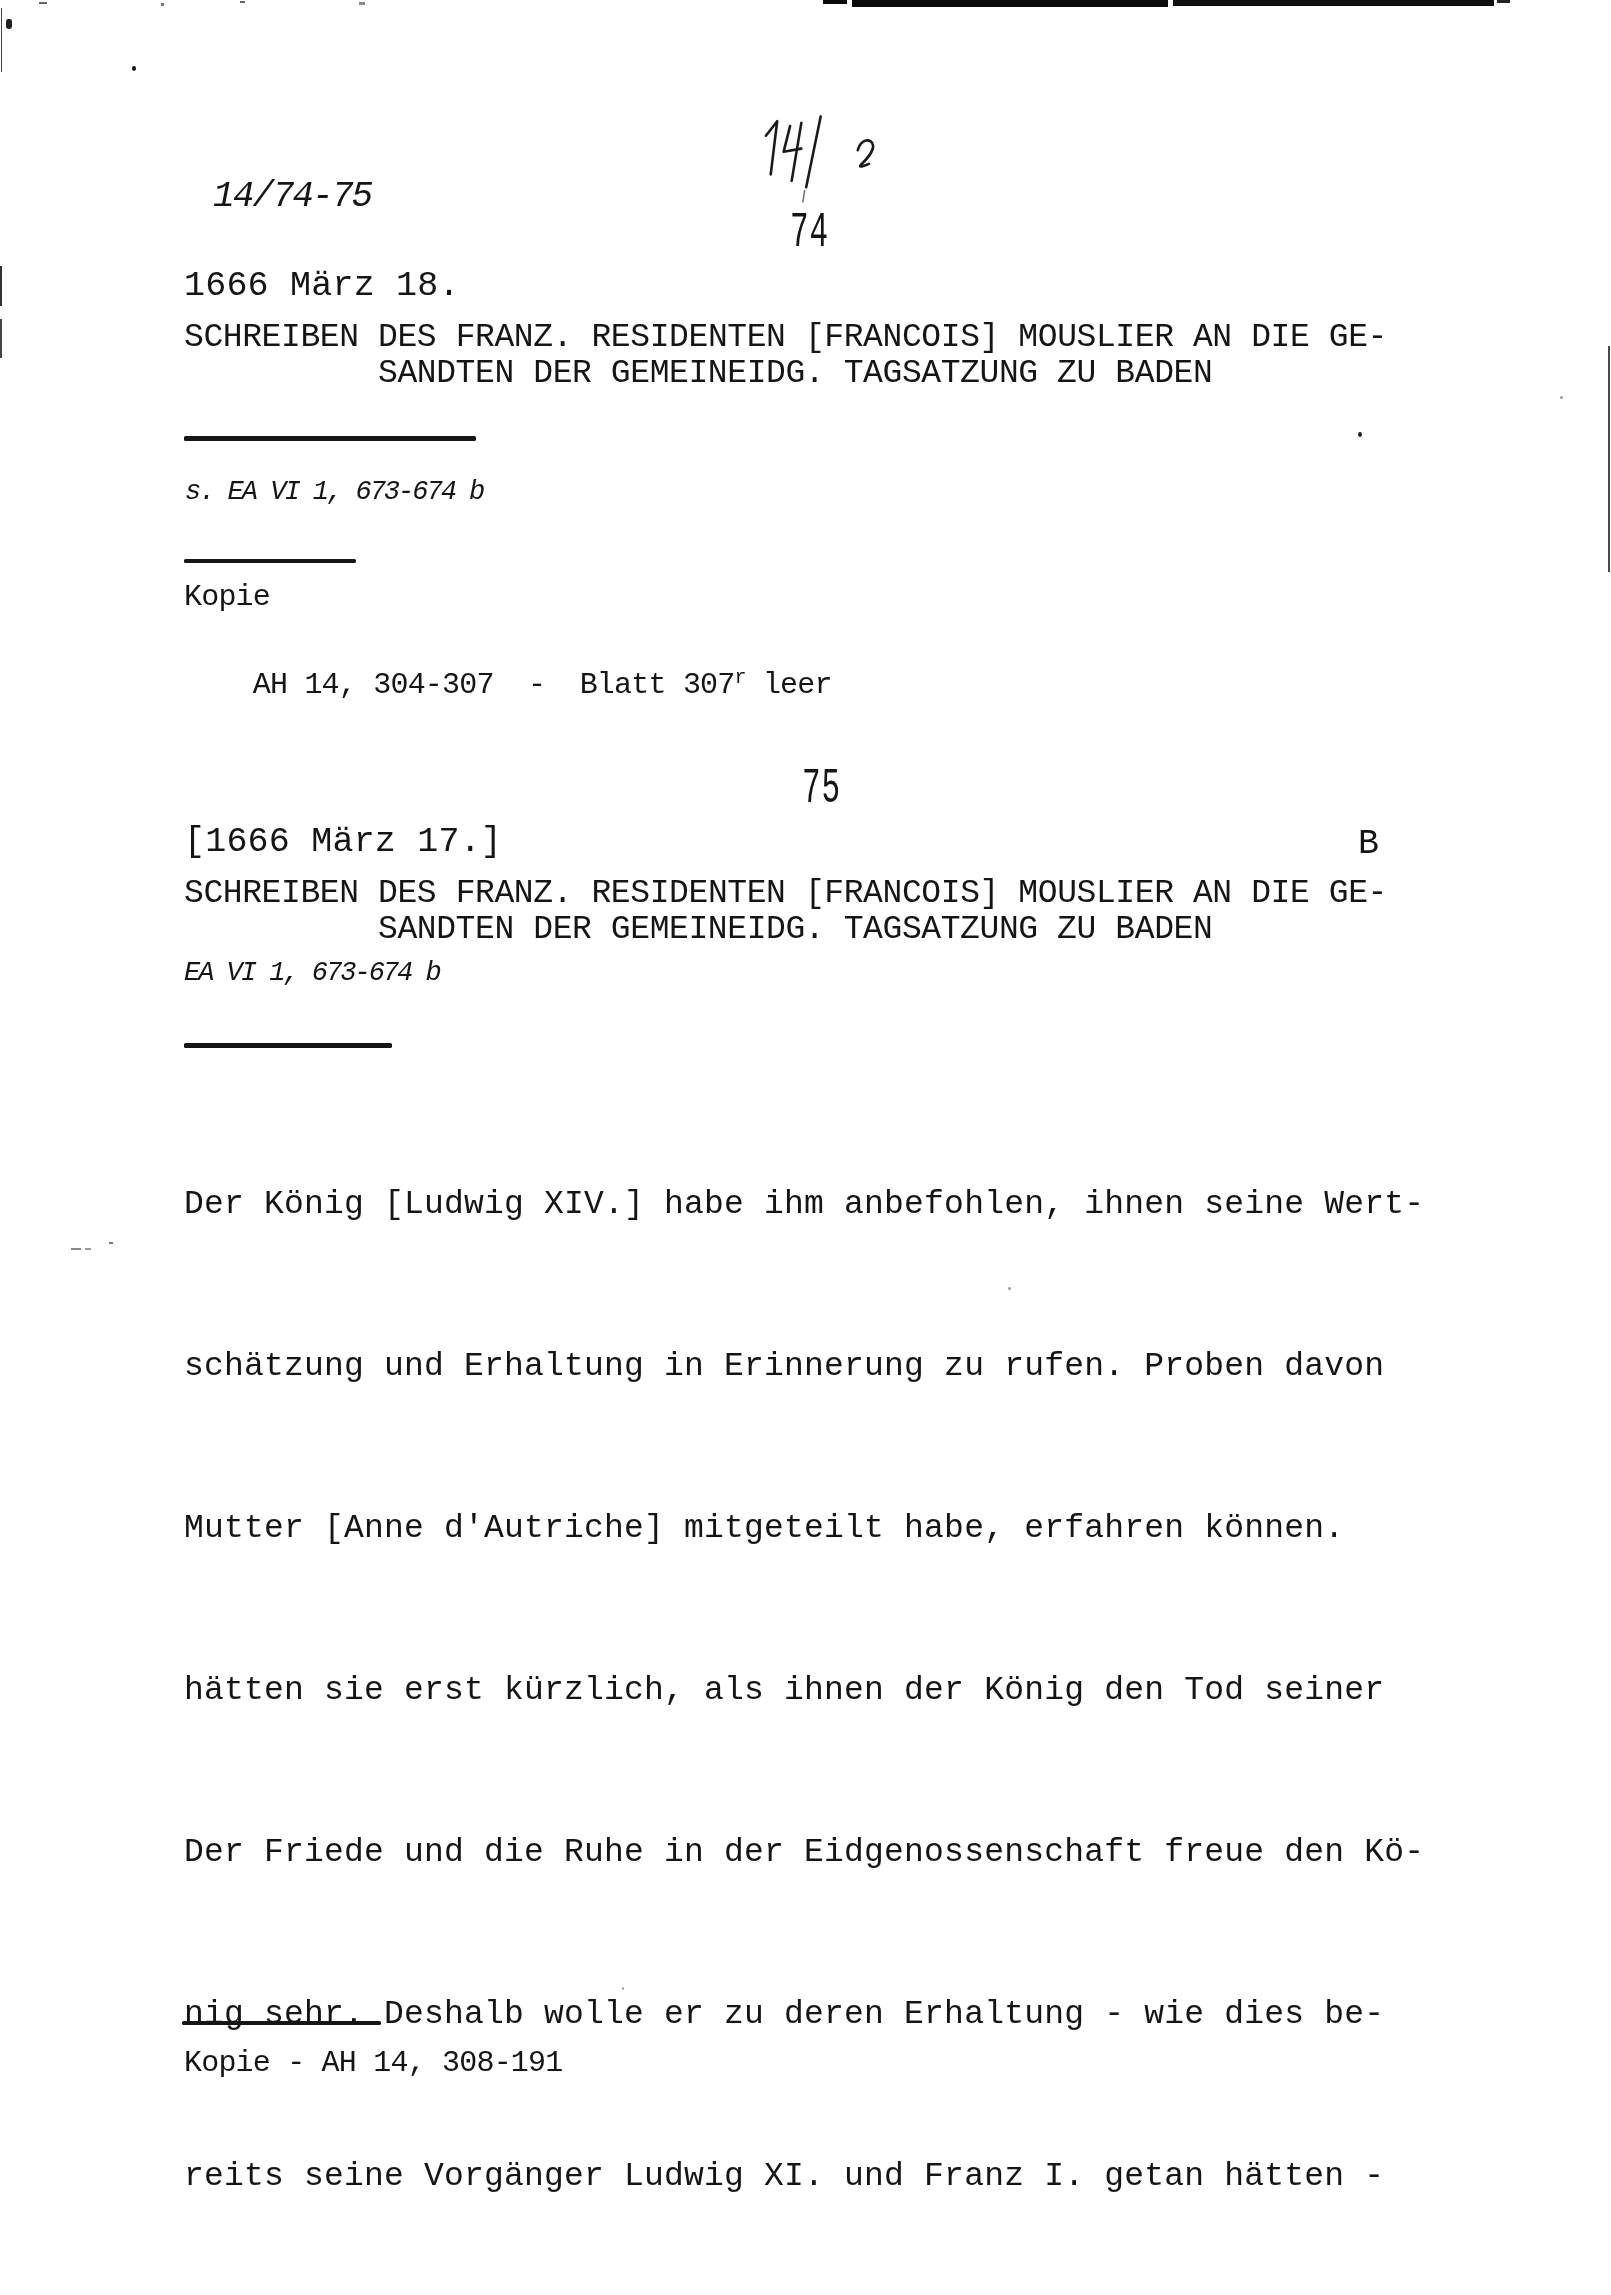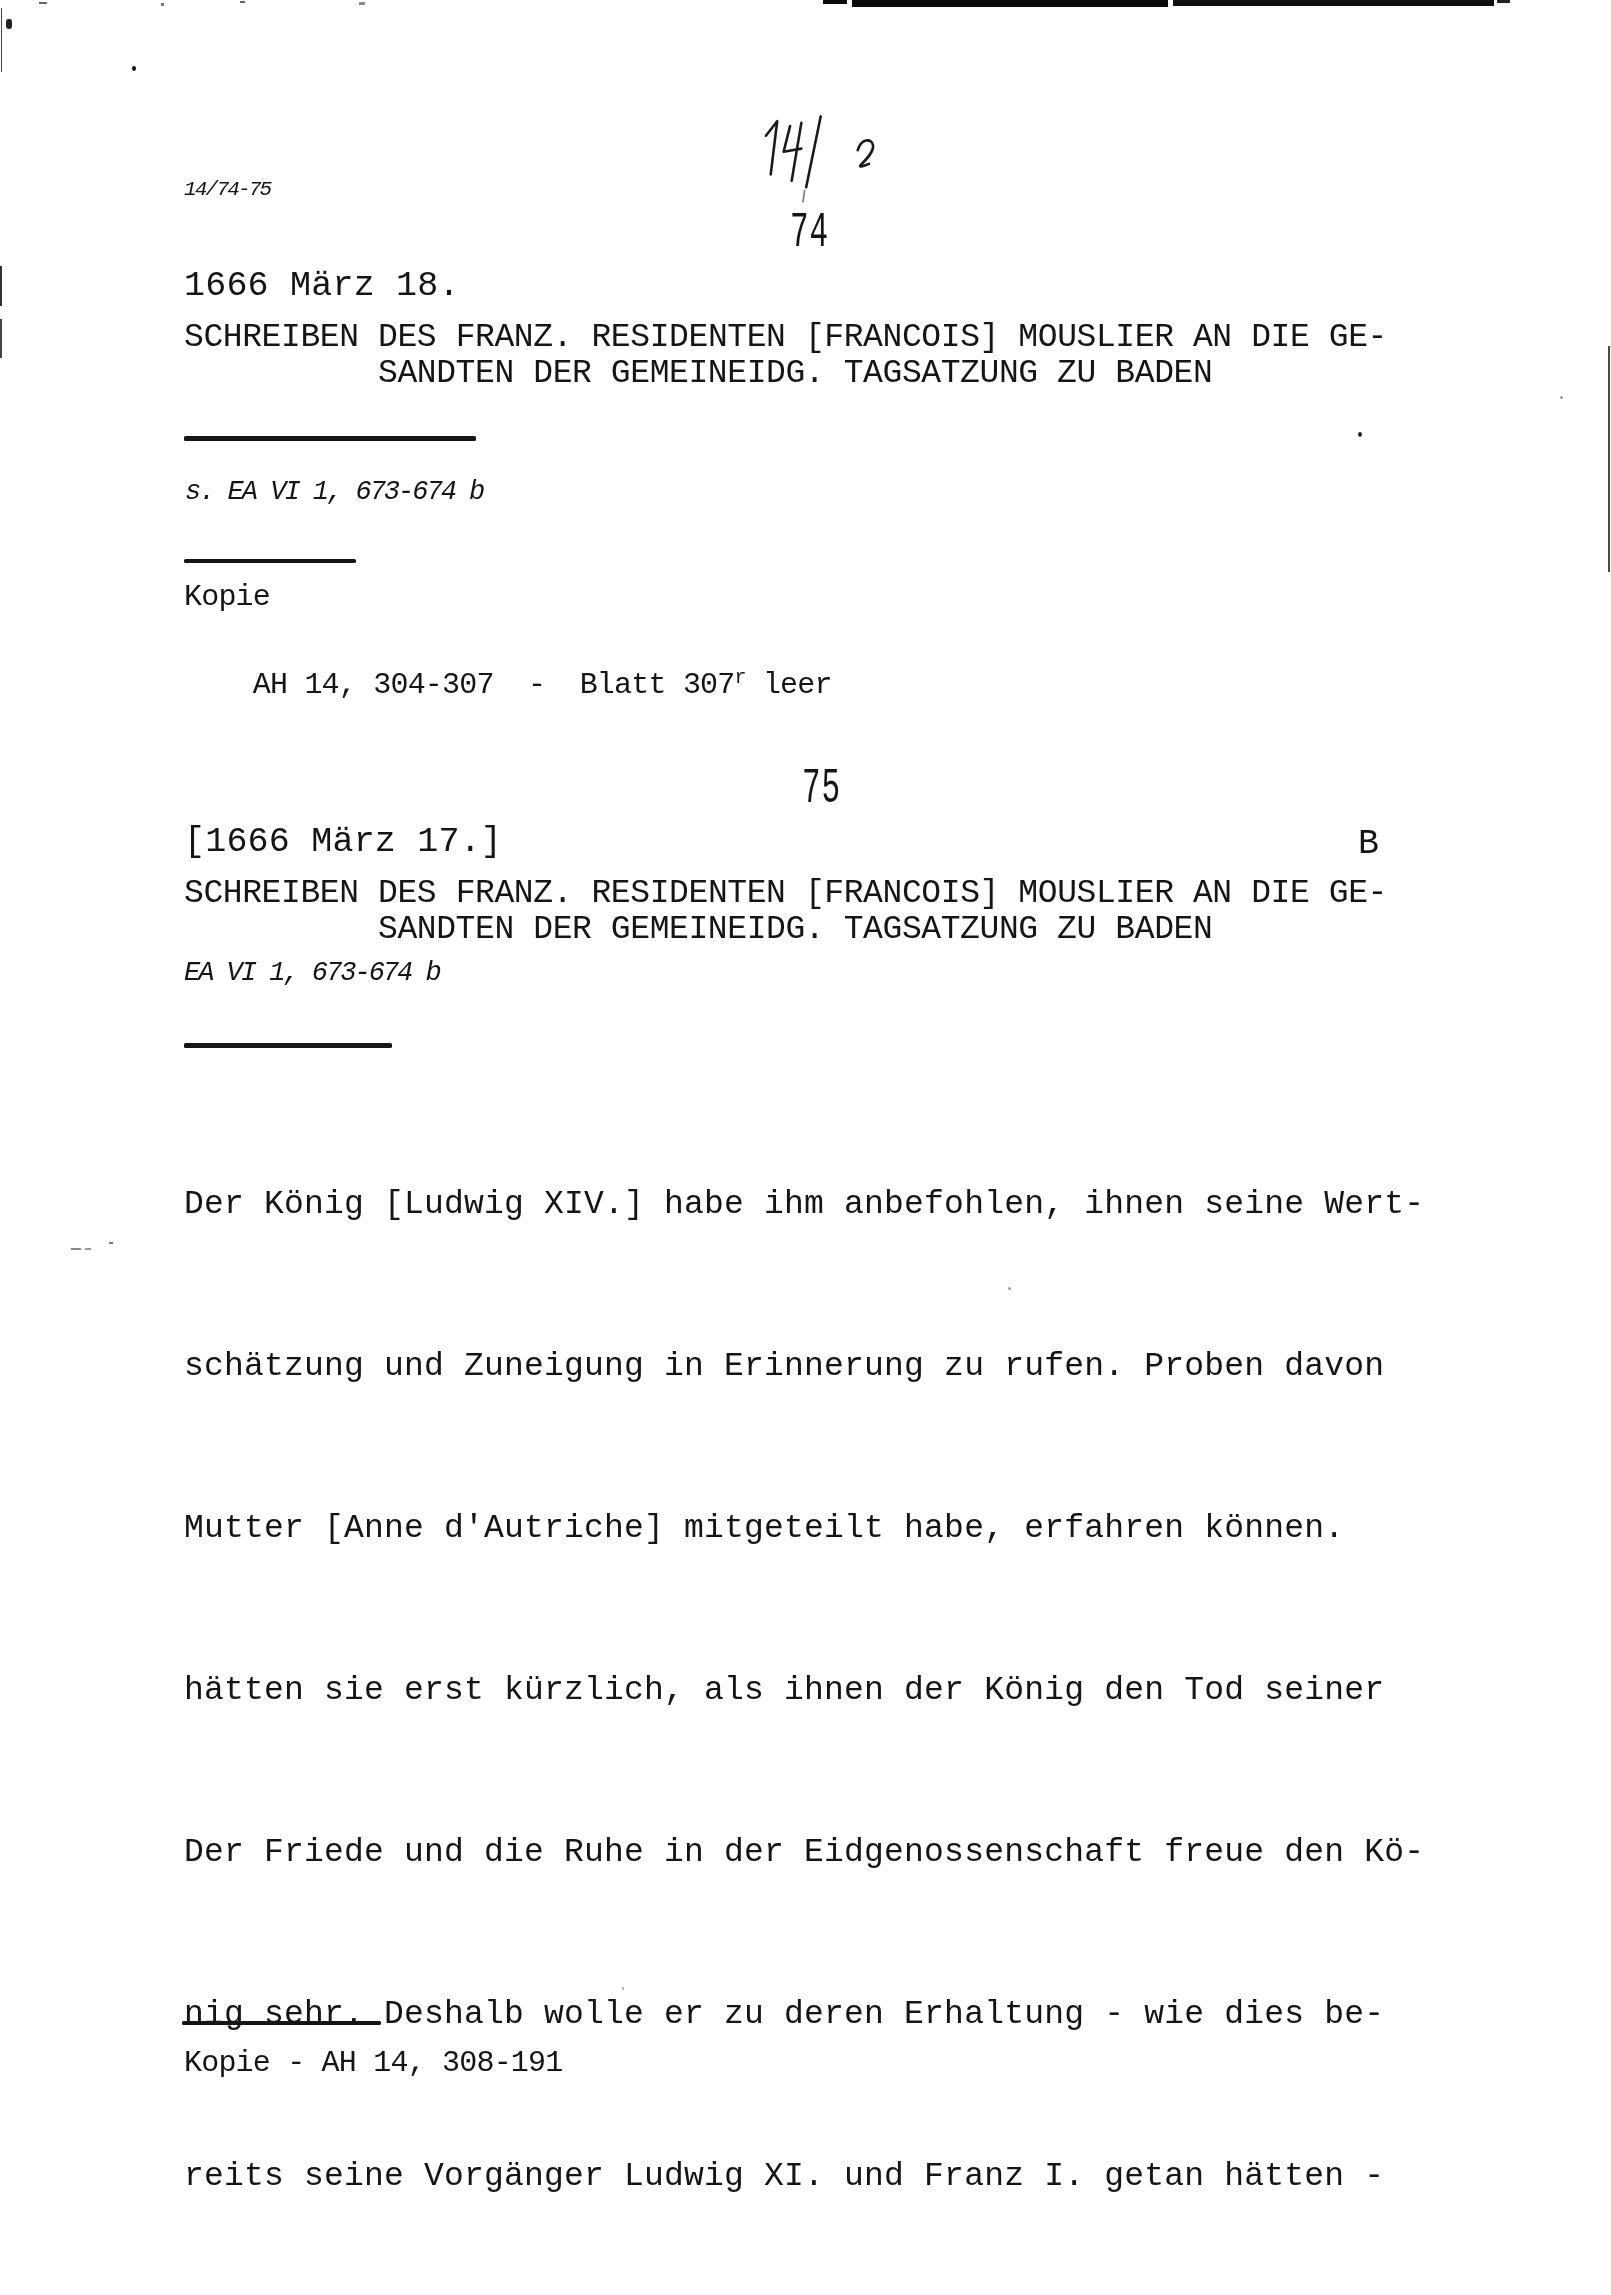--- a/index.html
+++ b/index.html
@@ -16,21 +16,21 @@
   .ital{font-style:italic;}
   .doc-num{
     font-size:50px;
     transform:scaleX(0.62);
     transform-origin:left top;
     letter-spacing:1.6px;
   }
   .date-line{font-size:35px;letter-spacing:0.2px;}
   .title-line{font-size:33px;letter-spacing:-0.4px;}
   .ref-line{font-size:27px;letter-spacing:-2px;}
-  .file-ref{font-size:21px;letter-spacing:-1.8px;}
+  .file-ref{font-size:36px;letter-spacing:-1.8px;margin-left:29px;}
   .src-line{font-size:30px;letter-spacing:-0.8px;}
   .src-sup{font-size:20px;position:relative;top:-10.5px;letter-spacing:-0.8px;}
   .body-block{
     font-size:33px;letter-spacing:0.2px;line-height:54px;white-space:pre;
   }
   .rule{position:absolute;background:#161616;border-radius:1.6px;}
   .artifact{position:absolute;}
   .speck{position:absolute;border-radius:50%;}
 </style>
 </head>
@@ -101,21 +101,21 @@
   <div class="rule" style="left:184px;top:1043px;width:208px;height:4.8px;"></div>
 
   <div class="artifact" style="left:71px;top:1248px;width:9.7px;height:2.4px;background:#888;"></div>
   <div class="artifact" style="left:85px;top:1248px;width:6.4px;height:2.4px;background:#999;"></div>
   <div class="artifact" style="left:109px;top:1242px;width:4px;height:2.4px;background:#777;"></div>
   <div class="speck" style="left:1008px;top:1287px;width:3.2px;height:3.2px;background:#999;"></div>
   <div class="speck" style="left:622px;top:1987px;width:2.4px;height:3.2px;background:#aaa;"></div>
 
   <div class="abs mono body-block" style="left:184px;top:1070px;">
     <div>Der König [Ludwig XIV.] habe ihm anbefohlen, ihnen seine Wert-</div>
-    <div>schätzung und Zuneigung in Erinnerung zu rufen. Proben davon</div>
+    <div>schätzung und Erhaltung in Erinnerung zu rufen. Proben davon</div>
     <div>Mutter [Anne d'Autriche] mitgeteilt habe, erfahren können.</div>
     <div>hätten sie erst kürzlich, als ihnen der König den Tod seiner</div>
     <div>Der Friede und die Ruhe in der Eidgenossenschaft freue den Kö-</div>
     <div>nig sehr. Deshalb wolle er zu deren Erhaltung - wie dies be-</div>
     <div>reits seine Vorgänger Ludwig XI. und Franz I. getan hätten -</div>
     
     
     
     
     

